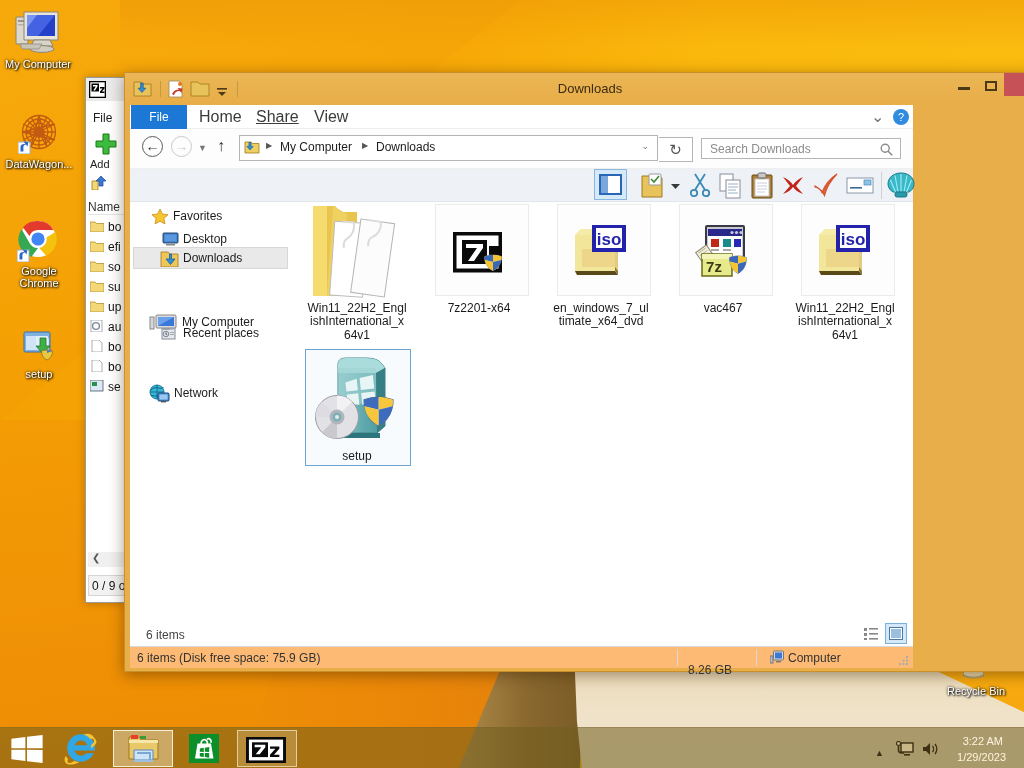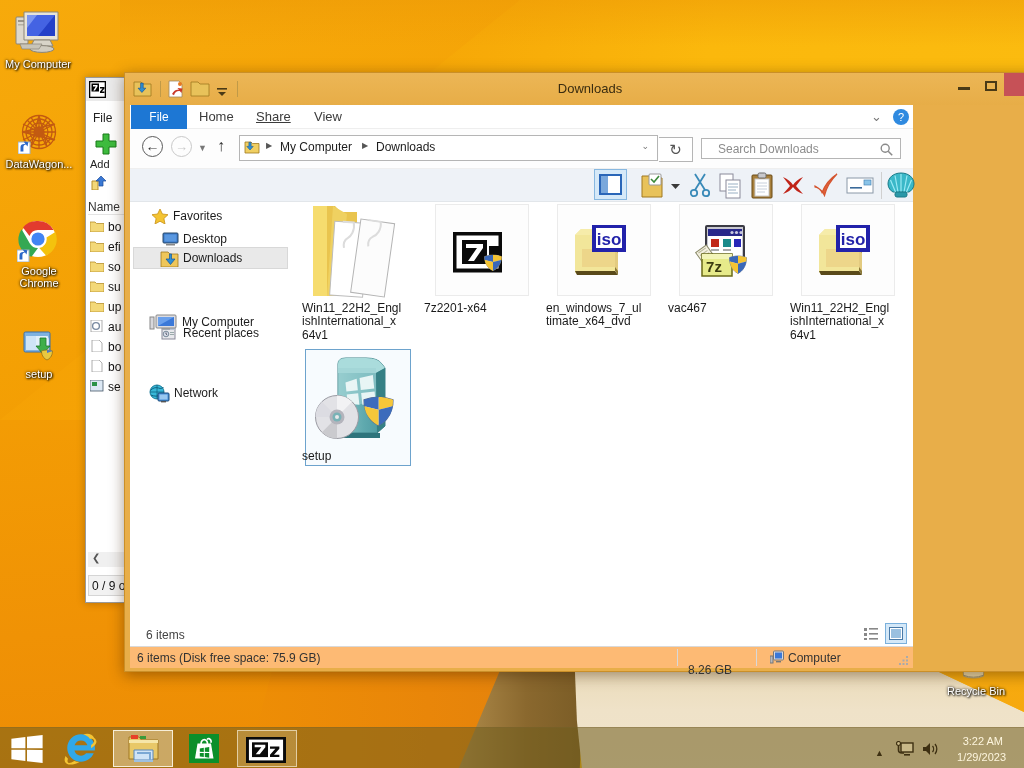--- a/index.html
+++ b/index.html
@@ -48,42 +48,42 @@
  font-size:13px;color:#3a2c10;}
 #closebtn{position:absolute;right:4px;top:0;width:47px;height:23px;background:#c65157;
  color:#fff;font-size:11px;text-align:center;line-height:22px;}
 #maxbtn{position:absolute;right:58px;top:8px;width:12px;height:10px;border:2px solid #4a3a16;}
 #minbtn{position:absolute;right:85px;top:14px;width:12px;height:3px;background:#4a3a16;}
 #exbody{position:absolute;left:5px;top:32px;width:783px;height:563px;background:#fff;}
 
 #tabs{position:absolute;left:0;top:0;width:100%;height:24px;background:#fff;border-bottom:1px solid #eee;}
 #tabFile{position:absolute;left:1px;top:0;width:56px;height:24px;background:#1d77d4;
  color:#fff;font-size:12px;text-align:center;line-height:24px;}
-.tab{position:absolute;top:0;height:24px;font-size:13px;color:#3b3b3b;line-height:24px;}
+.tab{position:absolute;top:0;height:24px;font-size:16px;color:#3b3b3b;line-height:24px;}
 
 #abar{position:absolute;left:0;top:24px;width:100%;height:40px;background:#fdfdfd;border-bottom:1px solid #efefef;}
 .navcirc{position:absolute;top:7px;width:21px;height:21px;border-radius:50%;}
 #addr{position:absolute;left:109px;top:6px;width:419px;height:26px;border:1px solid #b5b5b5;
  background:#fff;font-size:12px;color:#1c1c1c;}
 #refr{position:absolute;left:529px;top:8px;width:34px;height:25px;border:1px solid #b5b5b5;
  border-left:none;background:#fff;color:#555;text-align:center;line-height:24px;font-size:15px;}
 #search{position:absolute;left:571px;top:9px;width:200px;height:21px;border:1px solid #b5b5b5;
- background:#fff;font-size:12px;color:#8c8c8c;line-height:20px;padding-left:16px;}
+ background:#fff;font-size:12px;color:#8c8c8c;line-height:20px;padding-left:8px;}
 
 #tools{position:absolute;left:0;top:64px;width:100%;height:33px;background:#eef2f7;border-bottom:1px solid #e2e6ea;}
 
 #nav{position:absolute;left:0;top:97px;width:166px;height:420px;background:#fff;
  font-size:12px;color:#1c1c1c;}
 .nitem{position:absolute;left:0;width:100%;height:22px;line-height:22px;}
 .nitem .txt{position:absolute;top:0;}
 #dlsel{position:absolute;left:3px;top:45px;width:155px;height:22px;background:#e9e9e9;border:1px solid #d8d8d8;}
 
 #content{position:absolute;left:166px;top:97px;width:617px;height:420px;background:#fff;}
 .tile{position:absolute;width:94px;height:92px;background:#fdfdfd;border:1px solid #ebebeb;}
-.tlabel{position:absolute;width:110px;text-align:left;font-size:12px;color:#1a1a1a;line-height:13.4px;}
+.tlabel{position:absolute;width:110px;text-align:center;font-size:12px;color:#1a1a1a;line-height:13.4px;}
 #setupsel{position:absolute;left:9px;top:147px;width:106px;height:117px;
  background:#f7fbfe;border:1px solid #6da3cd;}
 
 #strip{position:absolute;left:0;top:517px;width:100%;height:24px;background:#fff;font-size:12px;color:#444;}
 #sbar{position:absolute;left:0;top:541px;width:100%;height:22px;background:#fdba74;
  border-top:1px solid #d9d9d9;font-size:12px;color:#333;}
 
 #taskbar{position:absolute;left:0;top:727px;width:1024px;height:41px;
  background:rgba(112,92,30,.55);border-top:1px solid rgba(120,100,50,.35);}
 .tbtn{position:absolute;top:2px;height:37px;border:1px solid rgba(255,245,220,.45);}

